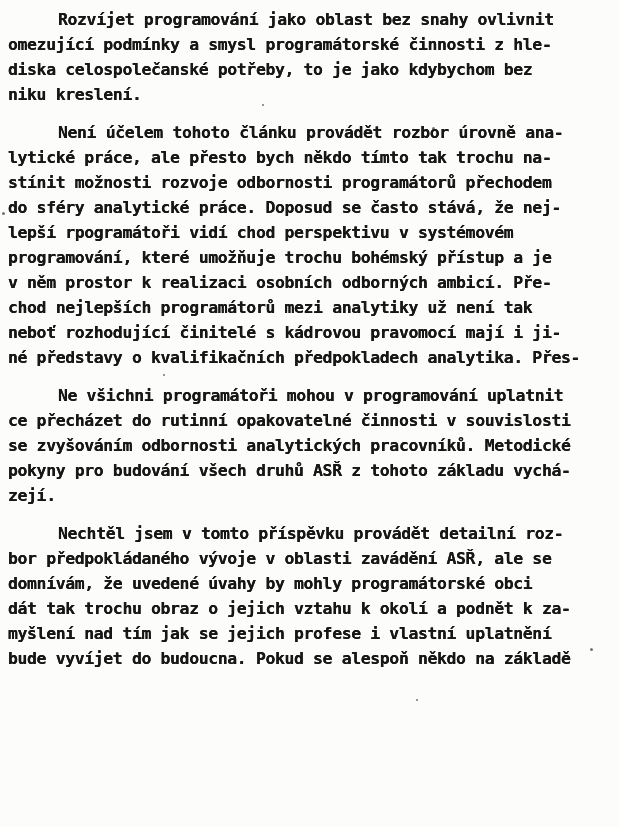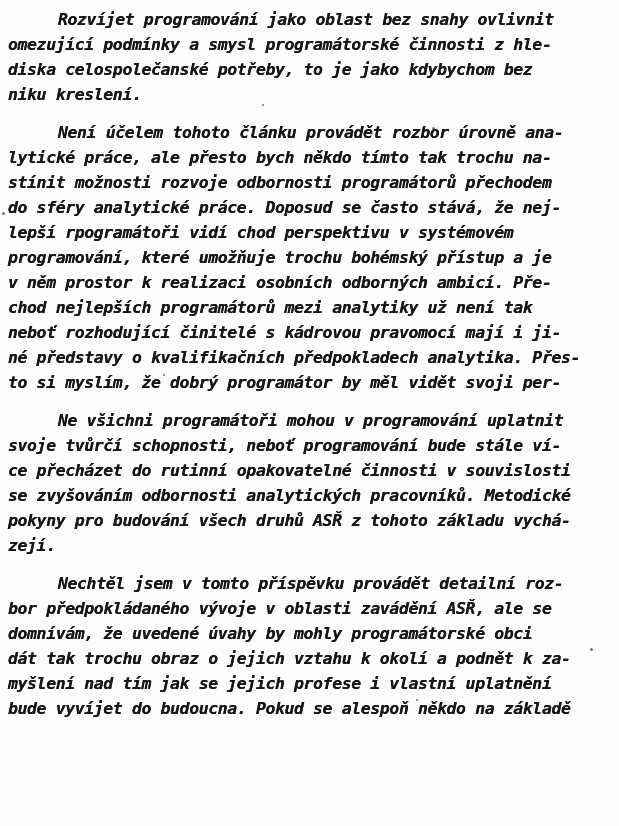--- a/index.html
+++ b/index.html
@@ -20,21 +20,20 @@
     padding: 7px 0 0 8px;
   }
   .doc-body {
     font-size: 16.5px;
     line-height: 25px;
     letter-spacing: -0.4px;
     text-shadow: 0 0 0.5px currentColor;
   }
   .para {
     margin: 0 0 13px 0;
-    font-style: italic;
   }
   .line {
     white-space: pre;
   }
   .line.first {
     padding-left: 50px;
   }
   .speck {
     position: absolute;
     background: #2a2a2a;
@@ -57,25 +56,23 @@
         <div class="line first">Není účelem tohoto článku provádět rozbor úrovně ana-</div>
         <div class="line">lytické práce, ale přesto bych někdo tímto tak trochu na-</div>
         <div class="line">stínit možnosti rozvoje odbornosti programátorů přechodem</div>
         <div class="line">do sféry analytické práce. Doposud se často stává, že nej-</div>
         <div class="line">lepší rpogramátoři vidí chod perspektivu v systémovém</div>
         <div class="line">programování, které umožňuje trochu bohémský přístup a je</div>
         <div class="line">v něm prostor k realizaci osobních odborných ambicí. Pře-</div>
         <div class="line">chod nejlepších programátorů mezi analytiky už není tak</div>
         <div class="line">neboť rozhodující činitelé s kádrovou pravomocí mají i ji-</div>
         <div class="line">né představy o kvalifikačních předpokladech analytika. Přes-</div>
-        <div class="line">to si myslím, že dobrý programátor by měl vidět svoji per-</div>
       </div>
       <div class="para">
         <div class="line first">Ne všichni programátoři mohou v programování uplatnit</div>
-        <div class="line">svoje tvůrčí schopnosti, neboť programování bude stále ví-</div>
         <div class="line">ce přecházet do rutinní opakovatelné činnosti v souvislosti</div>
         <div class="line">se zvyšováním odbornosti analytických pracovníků. Metodické</div>
         <div class="line">pokyny pro budování všech druhů ASŘ z tohoto základu vychá-</div>
         <div class="line">zejí.</div>
       </div>
       <div class="para">
         <div class="line first">Nechtěl jsem v tomto příspěvku provádět detailní roz-</div>
         <div class="line">bor předpokládaného vývoje v oblasti zavádění ASŘ, ale se</div>
         <div class="line">domnívám, že uvedené úvahy by mohly programátorské obci</div>
         <div class="line">dát tak trochu obraz o jejich vztahu k okolí a podnět k za-</div>

